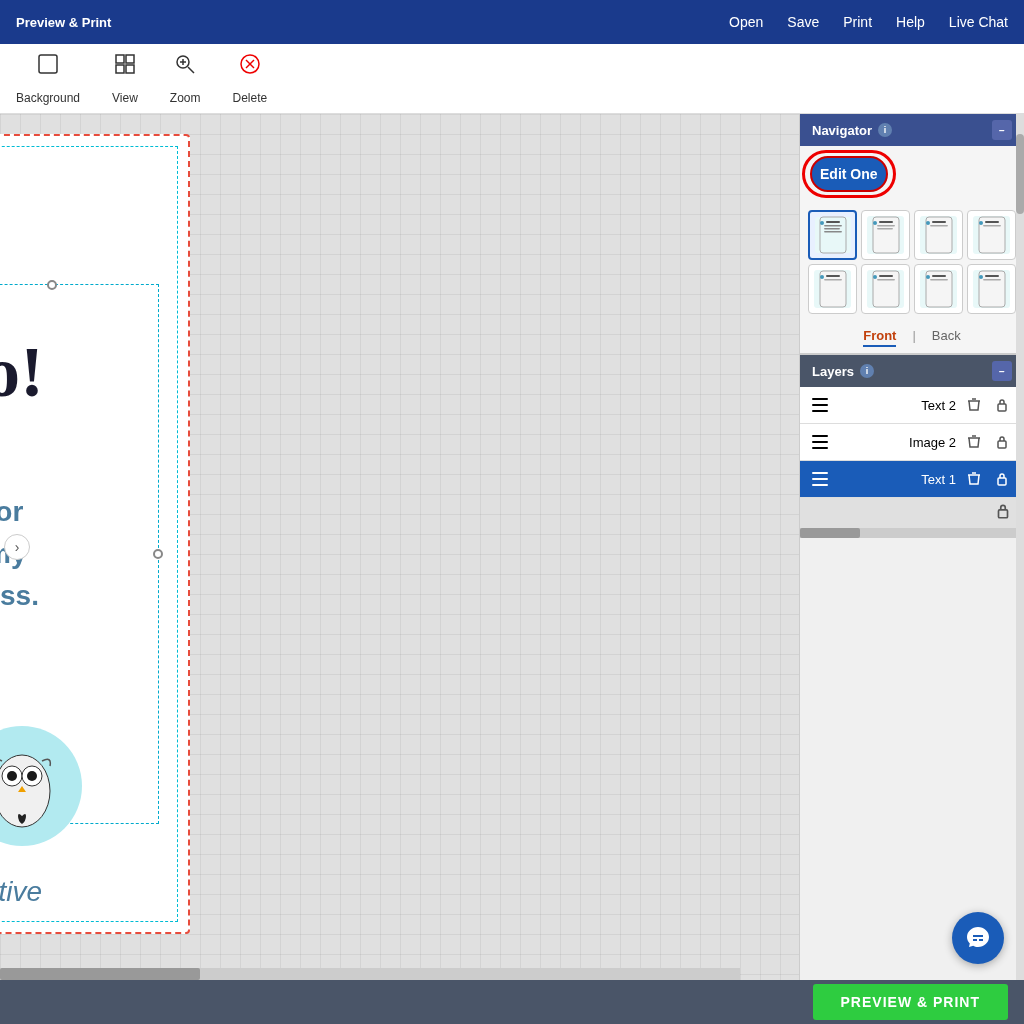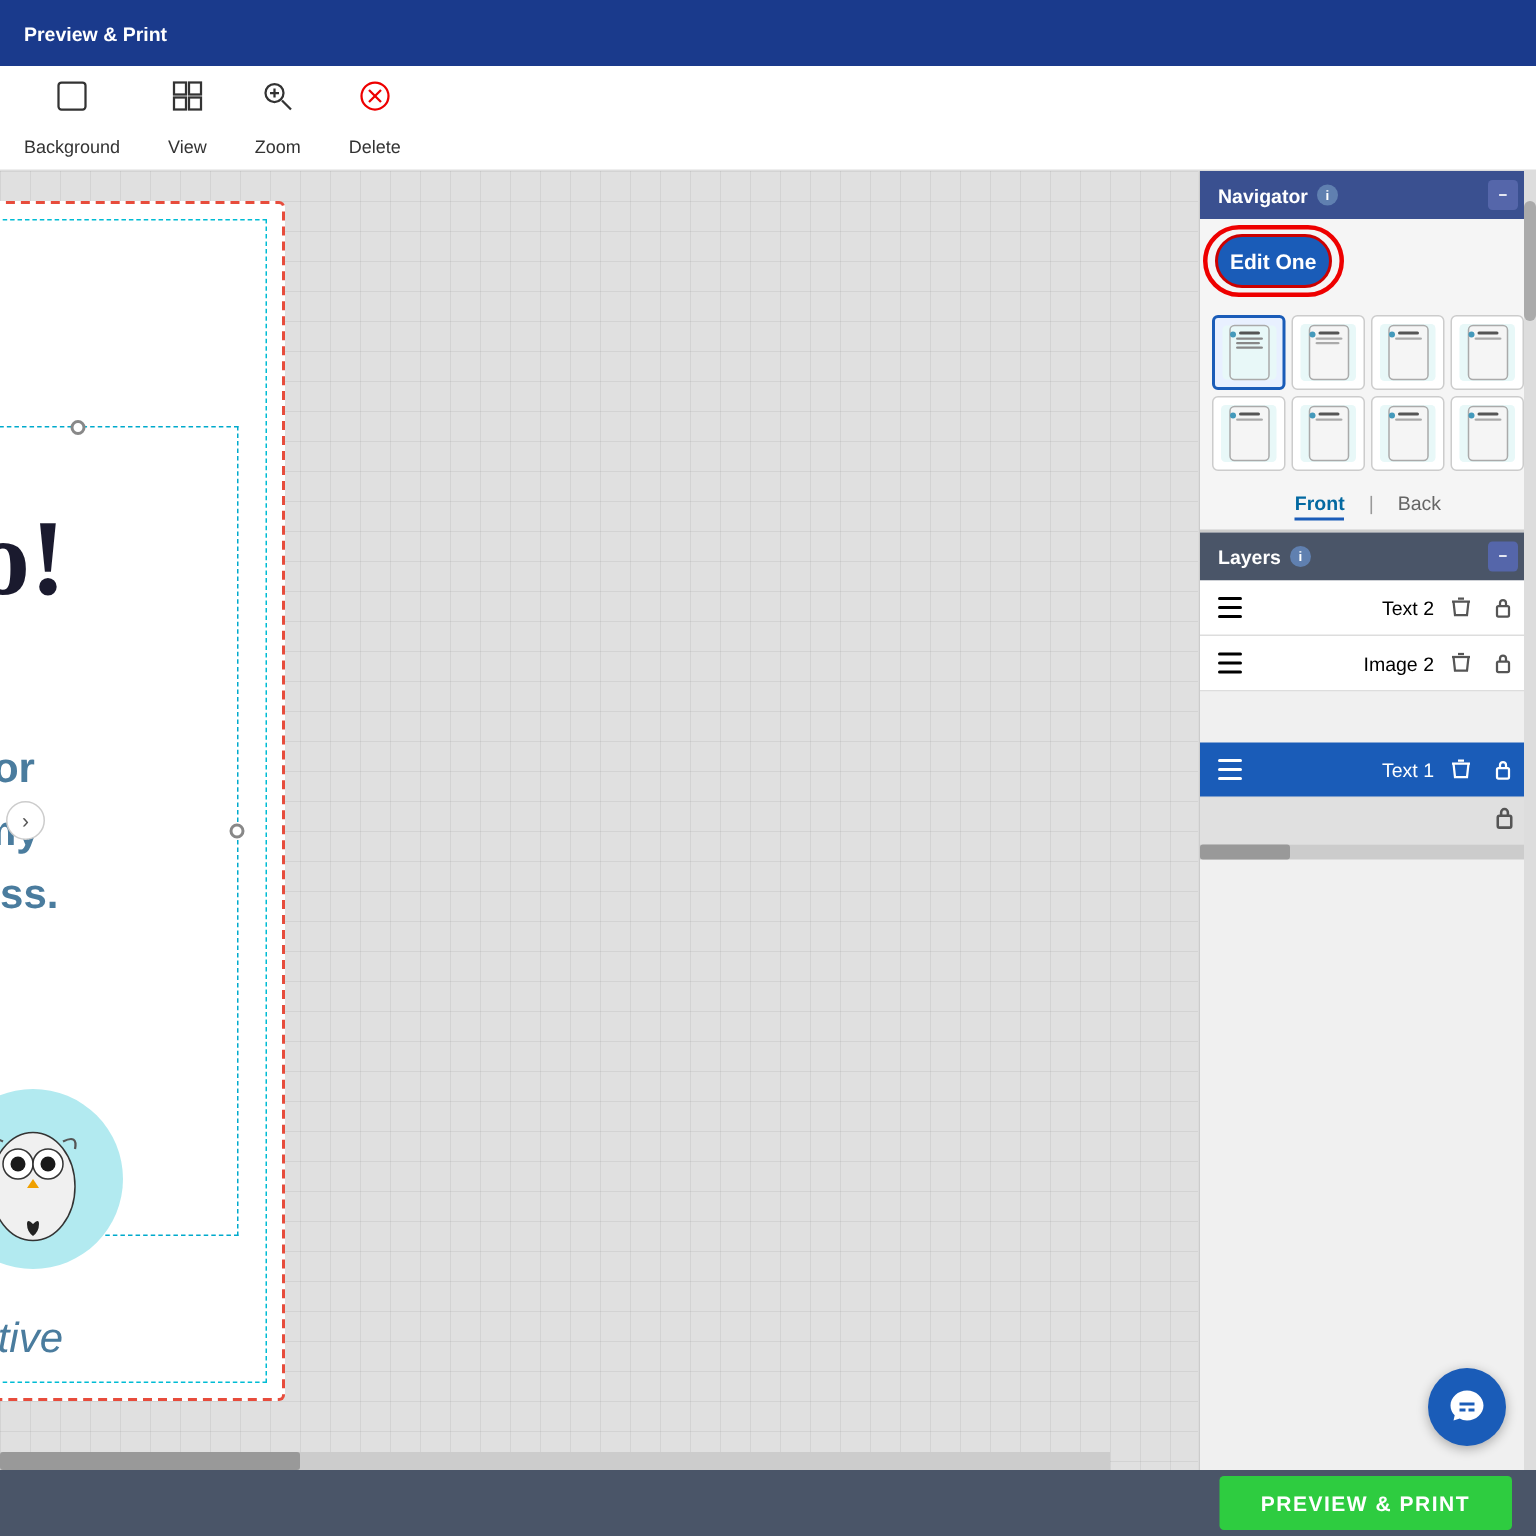--- a/index.html
+++ b/index.html
@@ -289,21 +289,21 @@
 
     
     .front-back-tabs {
       display: flex;
       justify-content: center;
       gap: 16px;
       padding: 6px 0;
       font-size: 13px;
     }
     .tab-front {
-      color: #0369a1;
+      color: #c2410c;
       font-weight: bold;
       border-bottom: 2px solid #1a5cb8;
       padding-bottom: 2px;
       cursor: pointer;
     }
     .tab-back {
       color: #666;
       cursor: pointer;
     }
     .tab-divider { color: #999; }
@@ -350,21 +350,20 @@
       padding: 8px 12px;
       border-bottom: 1px solid #ddd;
       background: white;
       gap: 8px;
       font-size: 13px;
       cursor: pointer;
     }
     .layer-item.active {
       background: #1a5cb8;
       color: white;
-      margin-top: 34px;
     }
     .layer-move-icon {
       width: 16px;
       height: 14px;
       display: flex;
       flex-direction: column;
       justify-content: space-between;
       flex-shrink: 0;
     }
     .layer-move-icon span {
@@ -529,20 +528,27 @@
       width: 60px;
       background: #999;
       border-radius: 2px;
     }
   </style>
 </head>
 <body>
 
 <div class="top-nav">
   <div class="top-nav-left">Preview &amp; Print</div>
+  <div class="top-nav-right">
+    <a>Open</a>
+    <a>Save</a>
+    <a>Print</a>
+    <a>Help</a>
+    <a>Live Chat</a>
+  </div>
 </div>
 
 <div class="toolbar">
   <div class="toolbar-item">
     <svg viewBox="0 0 22 22" fill="none" stroke="#333" stroke-width="1.5">
       <rect x="2" y="2" width="18" height="18" rx="2"></rect>
     </svg>
     <span>Background</span>
   </div>
   <div class="toolbar-item">

